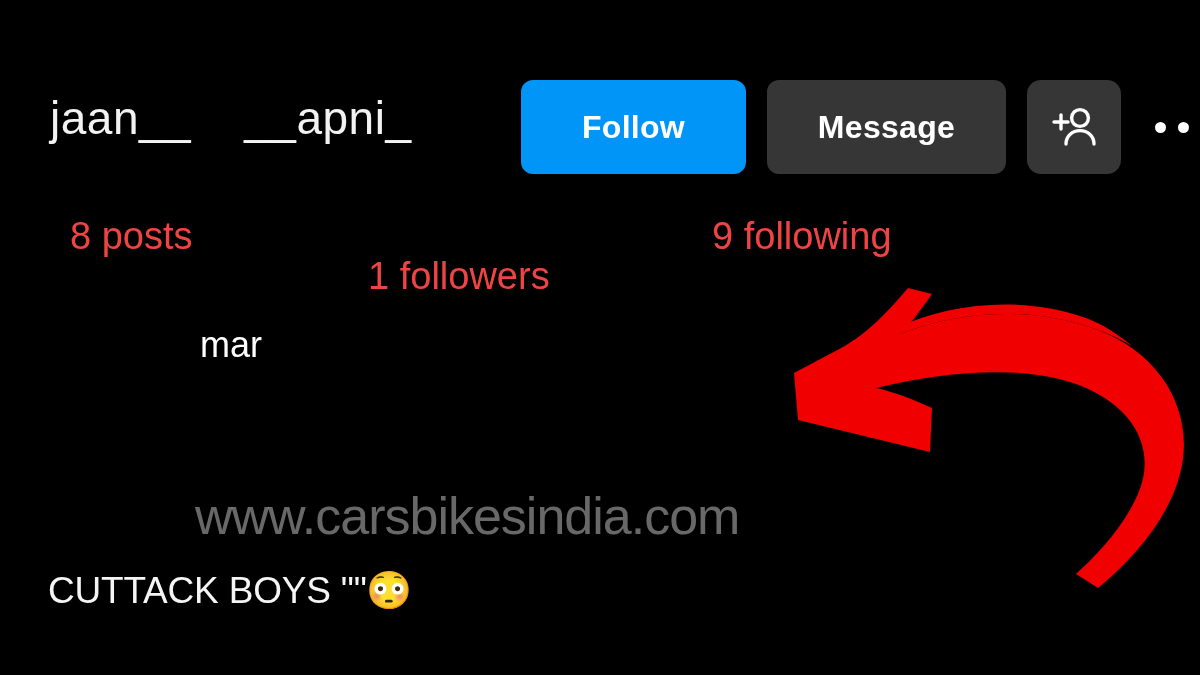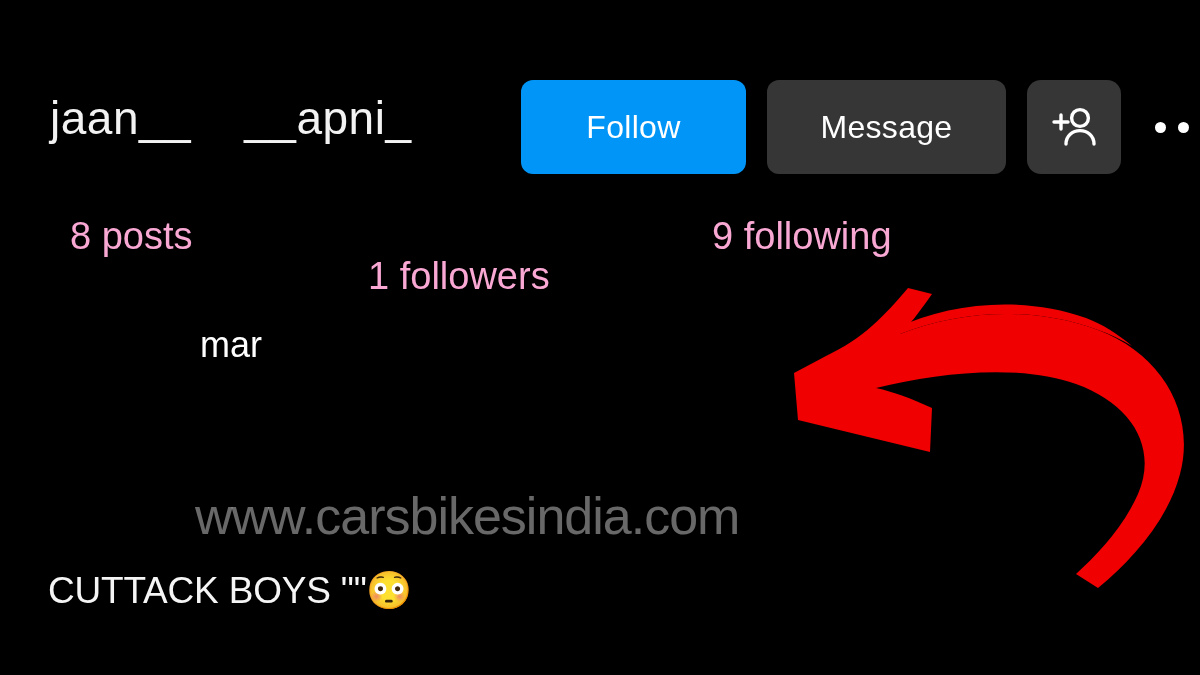--- a/index.html
+++ b/index.html
@@ -35,21 +35,21 @@
     white-space: pre;
     letter-spacing: 0.5px;
   }
   .btn {
     position: absolute;
     border: none;
     border-radius: 12px;
     color: #ffffff;
     font-family: "Liberation Sans", sans-serif;
     font-size: 32px;
-    font-weight: 400;
+    font-weight: 700;
     letter-spacing: 0.3px;
     display: flex;
     align-items: center;
     justify-content: center;
     padding: 0;
     cursor: pointer;
   }
   .btn-follow {
     left: 521px;
     top: 46px;
@@ -96,21 +96,21 @@
     position: absolute;
     left: 0;
     top: 212px;
     width: 1200px;
     height: 56px;
   }
   .stat {
     position: absolute;
     font-size: 38px;
     line-height: 48px;
-    color: #f9a8d4;
+    color: #ef4444;
     white-space: pre;
     cursor: pointer;
   }
   .stat-posts     { left: 70px;  top: 0; }
   .stat-followers { left: 368px; top: 0; margin-top: 40px; }
   .stat-following { left: 712px; top: 0; }
 
   
   .display-name {
     position: absolute;

